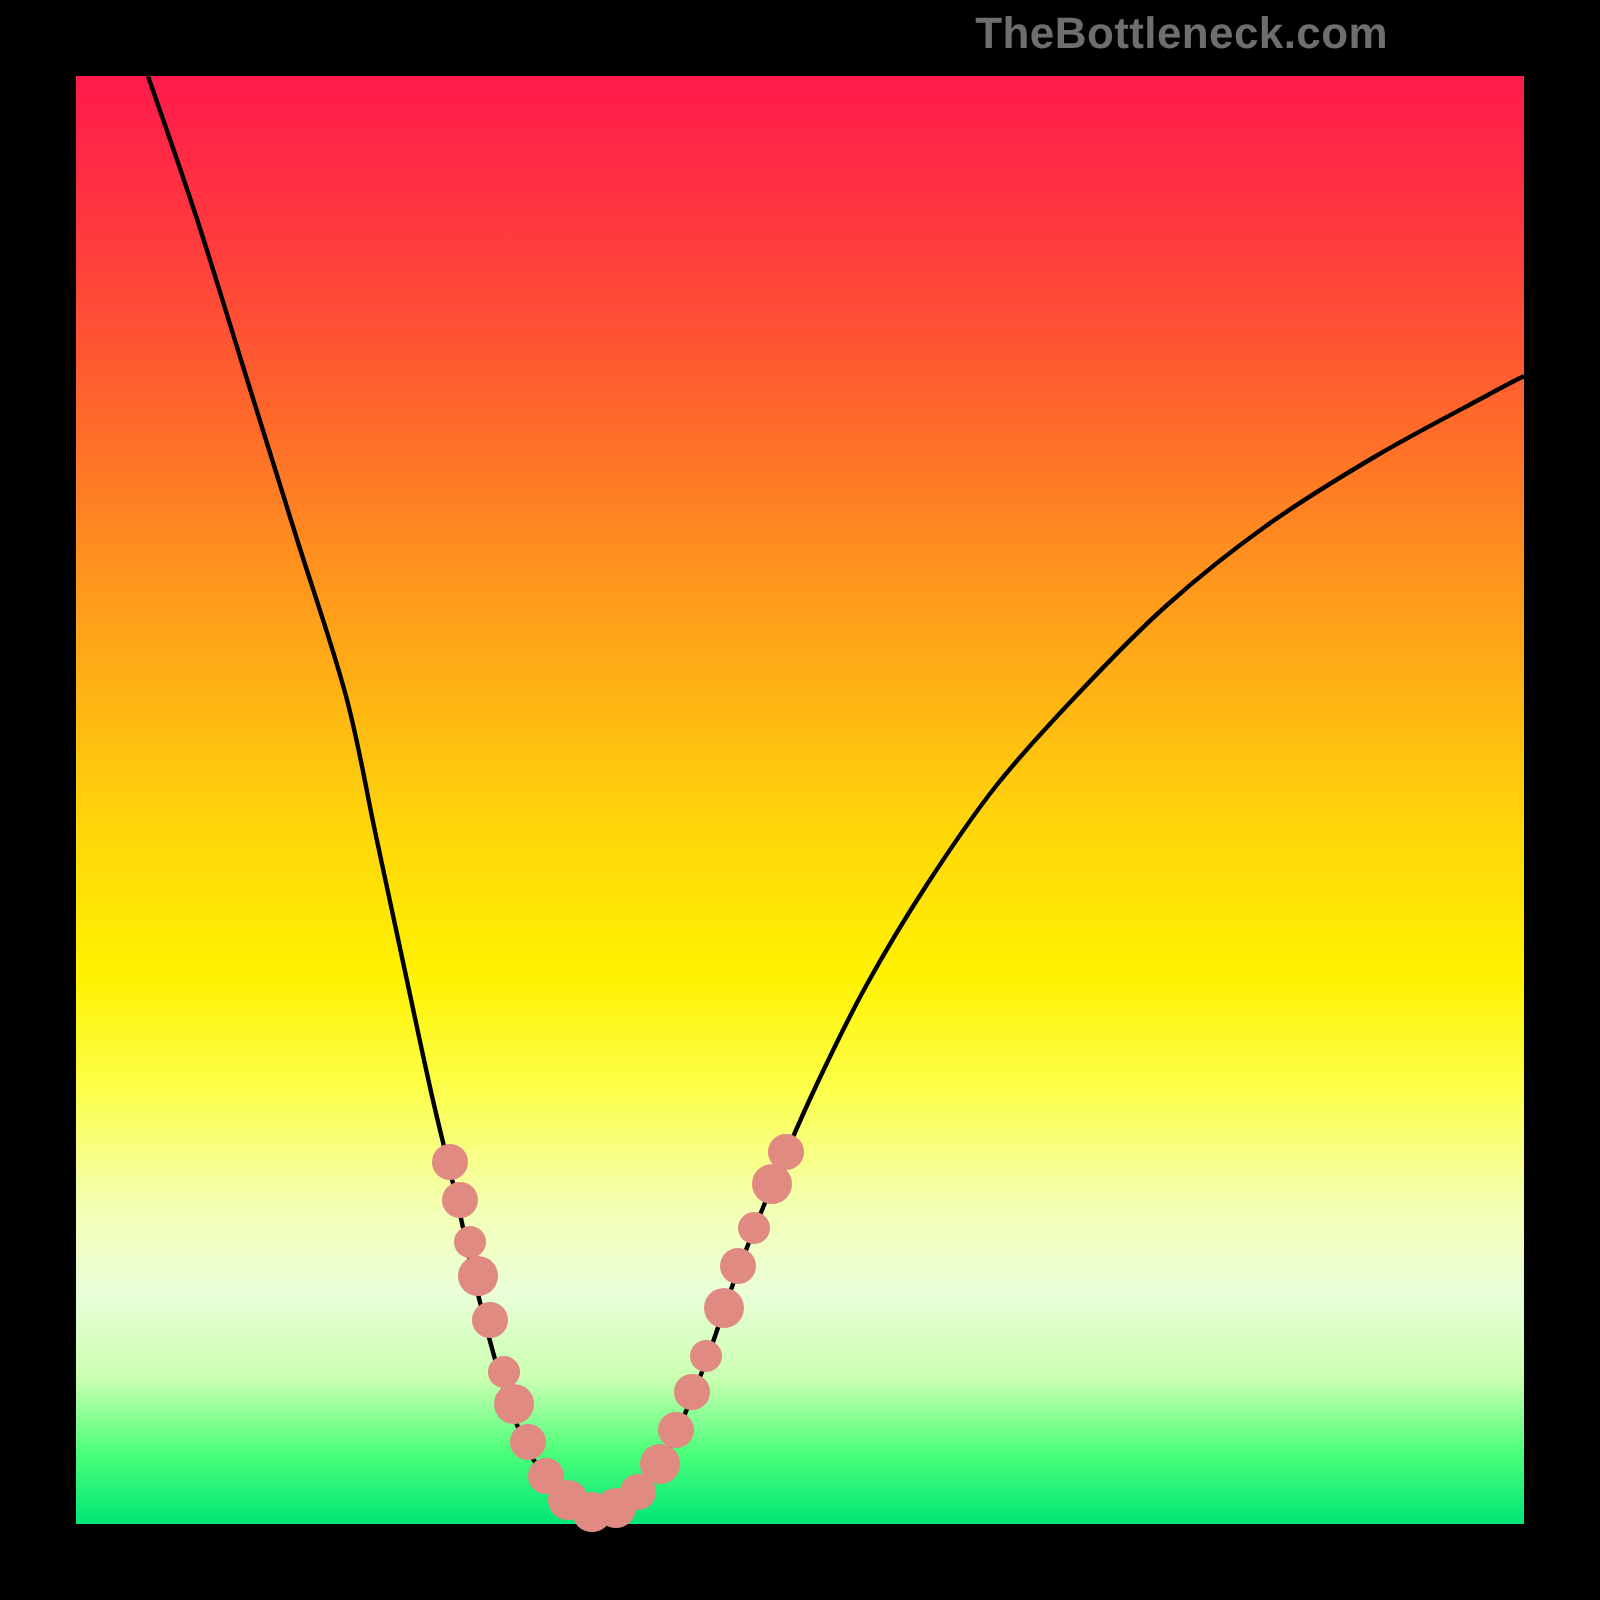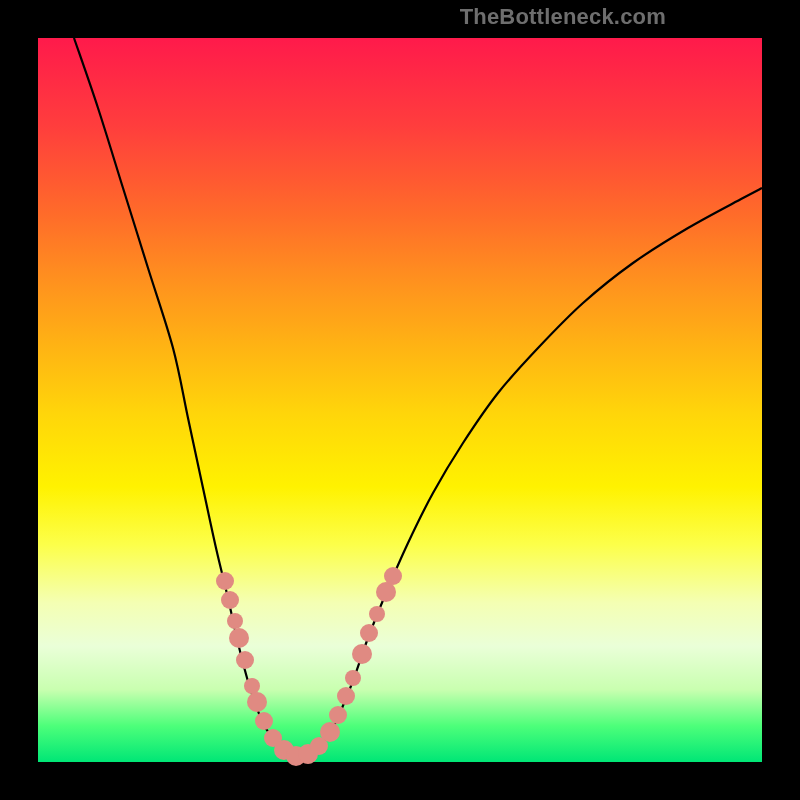--- a/index.html
+++ b/index.html
@@ -1,16 +1,16 @@
 <!DOCTYPE html>
 <html><head>
 <meta charset="utf-8">
 <style>
   html,body{margin:0;padding:0;width:800px;height:800px;overflow:hidden;background:#000;}
-  .frame{position:absolute;left:0;top:0;width:706px;height:800px;background:#000;}
+  .frame{position:absolute;left:0;top:0;width:706px;height:800px;background:#000;padding-left:28px;}
   .plot-area{
     position:absolute;
     left:38px; top:38px;
     width:724px; height:724px;
     background:linear-gradient(to bottom,
       #ff1a4b 0%,
       #ff3d3d 12%,
       #ff6a2a 24%,
       #ff8f1f 33%,
       #ffb114 42%,

